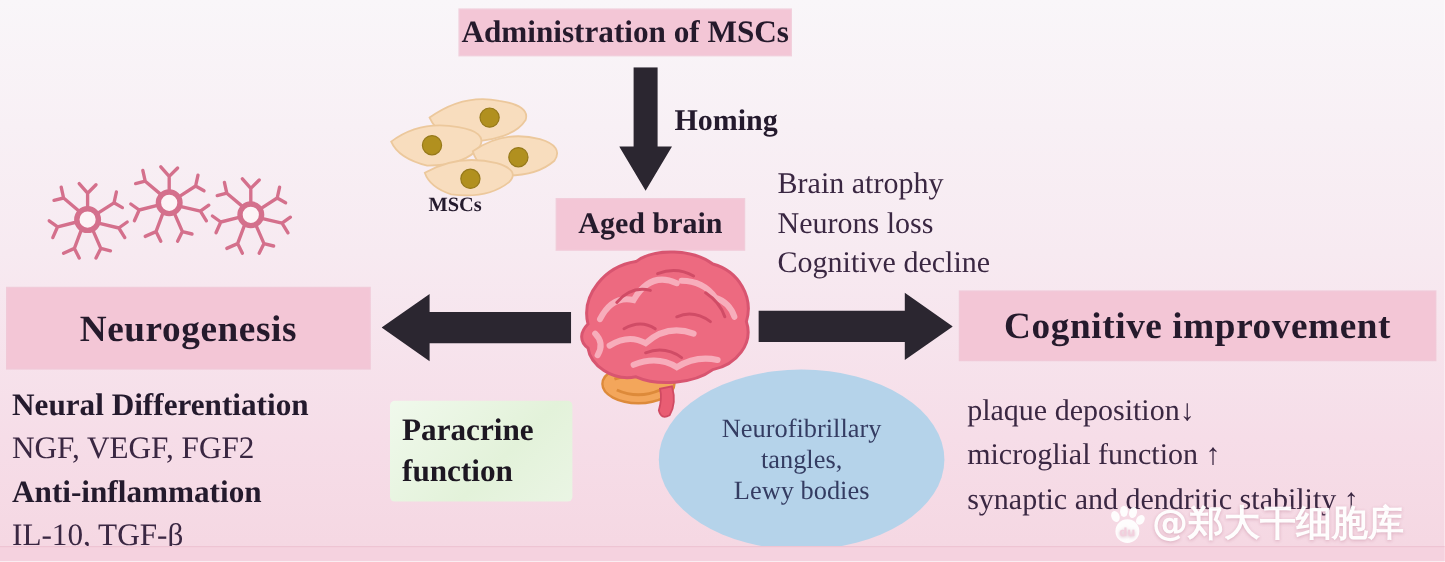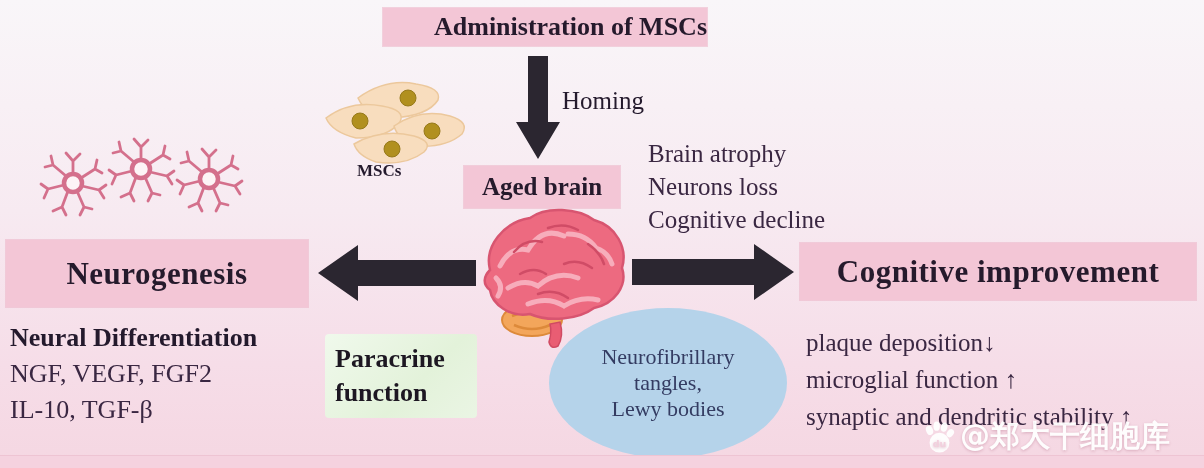--- a/index.html
+++ b/index.html
@@ -19,26 +19,26 @@
     color:#251a2c;
     font-weight:bold;
     display:flex;align-items:center;justify-content:center;
     box-shadow:0 0 0 1px rgba(236,183,202,.6);
   }
   .big-title{font-size:31px;letter-spacing:.5px;}
   .line{white-space:nowrap;}
   .bold{font-weight:bold;color:#241a2d;}
   .regular{font-weight:normal;color:#3a2742;}
 
-  #admin-box{left:383px;top:8px;width:324px;height:38px;font-size:26px;justify-content:flex-end;}
+  #admin-box{left:383px;top:8px;width:276px;height:38px;font-size:26px;}
   #aged-brain-box{left:464px;top:166px;width:156px;height:42px;font-size:25px;}
   #neurogenesis-box{left:6px;top:240px;width:302px;height:67px;}
   #cognitive-box{left:800px;top:243px;width:396px;height:57px;}
 
-  #homing-label{position:absolute;left:562px;top:87px;font-size:25px;font-weight:normal;color:#241a2d;}
+  #homing-label{position:absolute;left:562px;top:87px;font-size:25px;font-weight:bold;color:#241a2d;}
   #mscs-label{position:absolute;left:357px;top:161px;font-size:17px;font-weight:bold;color:#241a2d;}
 
   #aged-effects{position:absolute;left:648px;top:137px;font-size:25px;line-height:33px;color:#3a2742;}
   #left-details{position:absolute;left:10px;top:320px;font-size:26px;line-height:36px;}
   #right-effects{position:absolute;left:806px;top:324px;font-size:25px;line-height:37px;color:#3a2742;}
 
   #paracrine-box{
     position:absolute;left:325px;top:334px;width:152px;height:84px;
     background:linear-gradient(135deg,#f0f9ec 0%,#e3f2da 60%,#eaf5e4 100%);
     border-radius:4px;
@@ -155,20 +155,21 @@
     <polygon points="162,29 122,1 122,16 0,16 0,42 122,42 122,57" fill="#2b2630"></polygon>
   </svg>
 
   <div id="cognitive-box" class="pink-box big-title">
     <span>Cognitive improvement</span>
   </div>
 
   <div id="left-details">
     <div class="line bold">Neural Differentiation</div>
     <div class="line regular">NGF, VEGF, FGF2</div>
+    <div class="line bold">Anti-inflammation</div>
     <div class="line regular">IL-10, TGF-β</div>
   </div>
 
   <div id="paracrine-box">
     <div class="line">Paracrine</div>
     <div class="line">function</div>
   </div>
 
   <div id="pathology-ellipse">
     <div class="line">Neurofibrillary</div>

